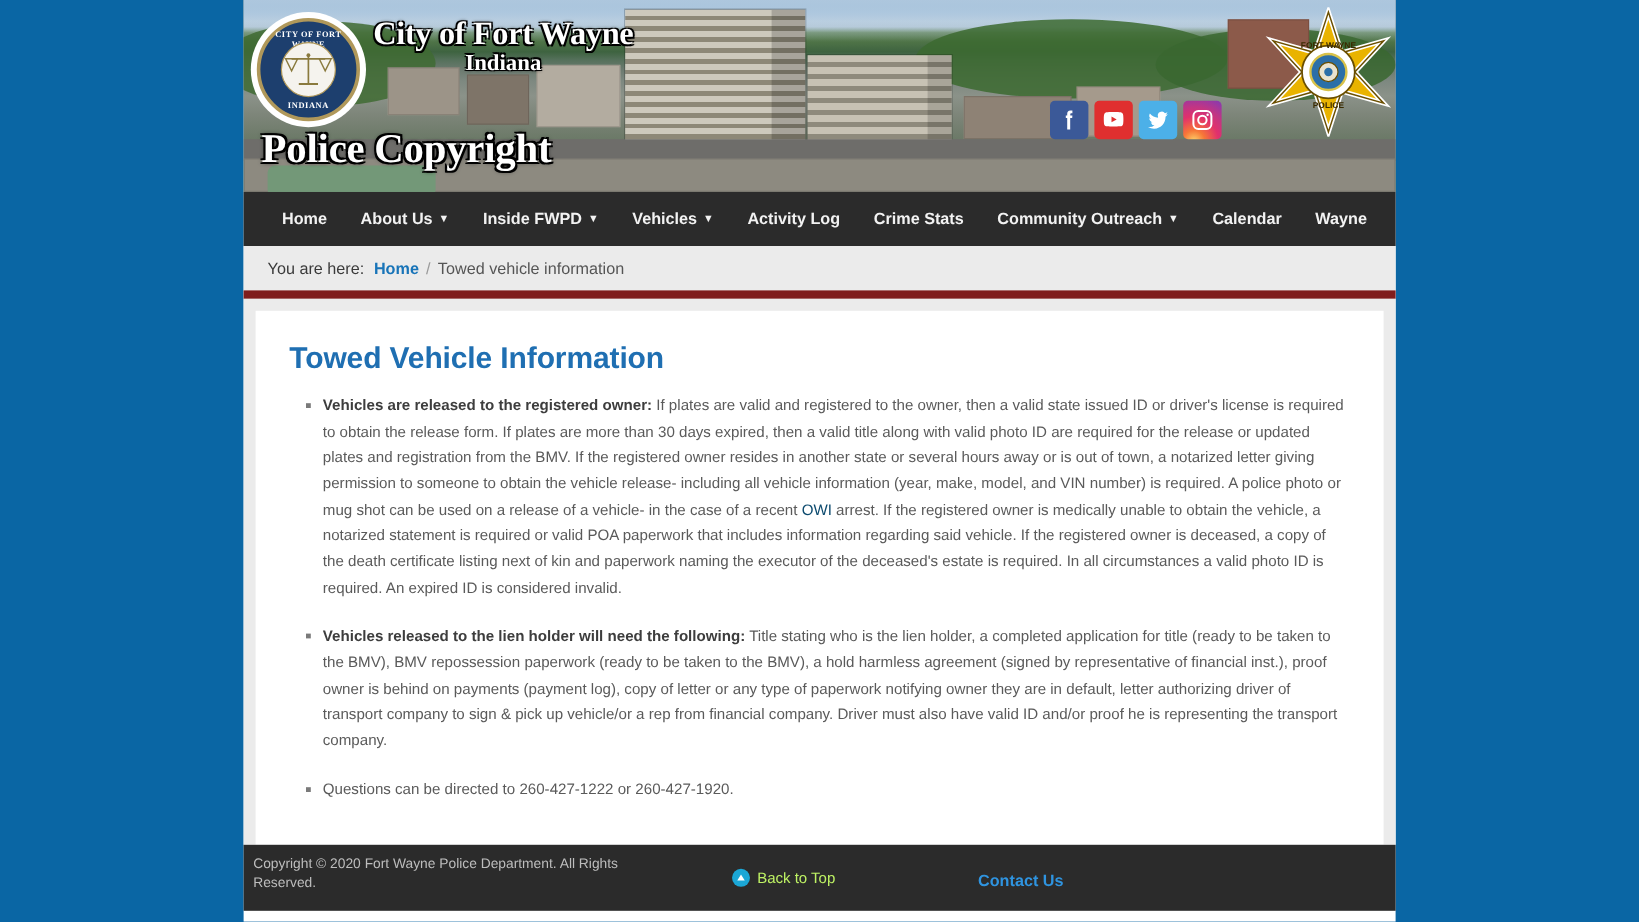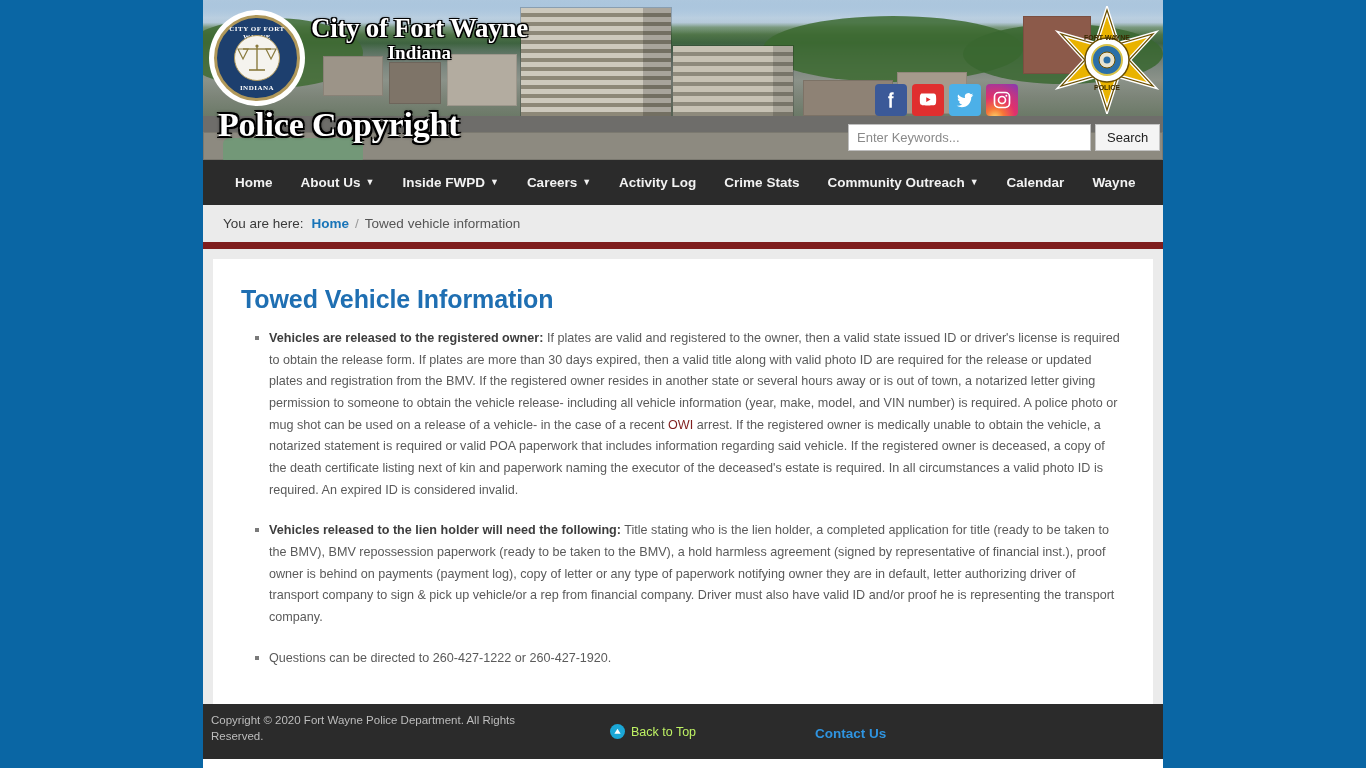--- a/index.html
+++ b/index.html
@@ -162,21 +162,21 @@
   ul.bullets { margin:0; padding:0 0 0 14px; list-style:none; }
   ul.bullets > li {
     position:relative; padding-left:14px; margin-bottom:19px;
     font-size:12.6px; color:#5a5a5a; line-height:1.72; text-align:left;
   }
   ul.bullets > li::before {
     content:""; position:absolute; left:0; top:8px;
     width:4px; height:4px; background:#7a7a7a;
   }
   ul.bullets b { color:#3d3d3d; font-weight:bold; }
-  .owi { color:#7f1d1d; }
+  .owi { color:#0c4a6e; }
 
   
   .footer {
     background:#2b2b2b; height:55px; display:flex; align-items:flex-start;
     padding-top:9px; color:#bdbdbd; font-size:11.5px;
   }
   .foot-copy { width:330px; padding-left:8px; line-height:1.35; }
   .foot-top { flex:0 0 240px; display:flex; align-items:center; justify-content:center;
               padding-top:11px; gap:6px; cursor:pointer; }
   .foot-top .arrow-circle {
@@ -270,31 +270,27 @@
       </div>
       <div class="soc soc-ig">
         <svg width="20" height="20" viewBox="0 0 24 24" fill="none" stroke="#fff" stroke-width="2">
           <rect x="3" y="3" width="18" height="18" rx="5"></rect>
             <circle cx="12" cy="12" r="4.2"></circle>
             <circle cx="17.2" cy="6.8" r="1.2" fill="#fff" stroke="none"></circle>
         </svg>
       </div>
     </div>
 
-    <div class="searchbar">
-      <input class="search-input" type="text" placeholder="Enter Keywords..." style="">
-      <button class="search-btn">Search</button>
-    </div>
   </div>
 
   <div class="nav">
     <div class="nav-item"><span>Home</span></div>
     <div class="nav-item"><span>About Us</span><span class="caret">▼</span></div>
     <div class="nav-item"><span>Inside FWPD</span><span class="caret">▼</span></div>
-    <div class="nav-item"><span>Careers</span><span class="caret">▼</span></div>
+    <div class="nav-item"><span>Vehicles</span><span class="caret">▼</span></div>
     <div class="nav-item"><span>Activity Log</span></div>
     <div class="nav-item"><span>Crime Stats</span></div>
     <div class="nav-item"><span>Community Outreach</span><span class="caret">▼</span></div>
     <div class="nav-item"><span>Calendar</span></div>
     <div class="nav-item"><span>Wayne</span></div>
   </div>
 
   <div class="crumbbar">
     <span class="crumb-label">You are here:</span>
     <span class="crumb-home">Home</span>

